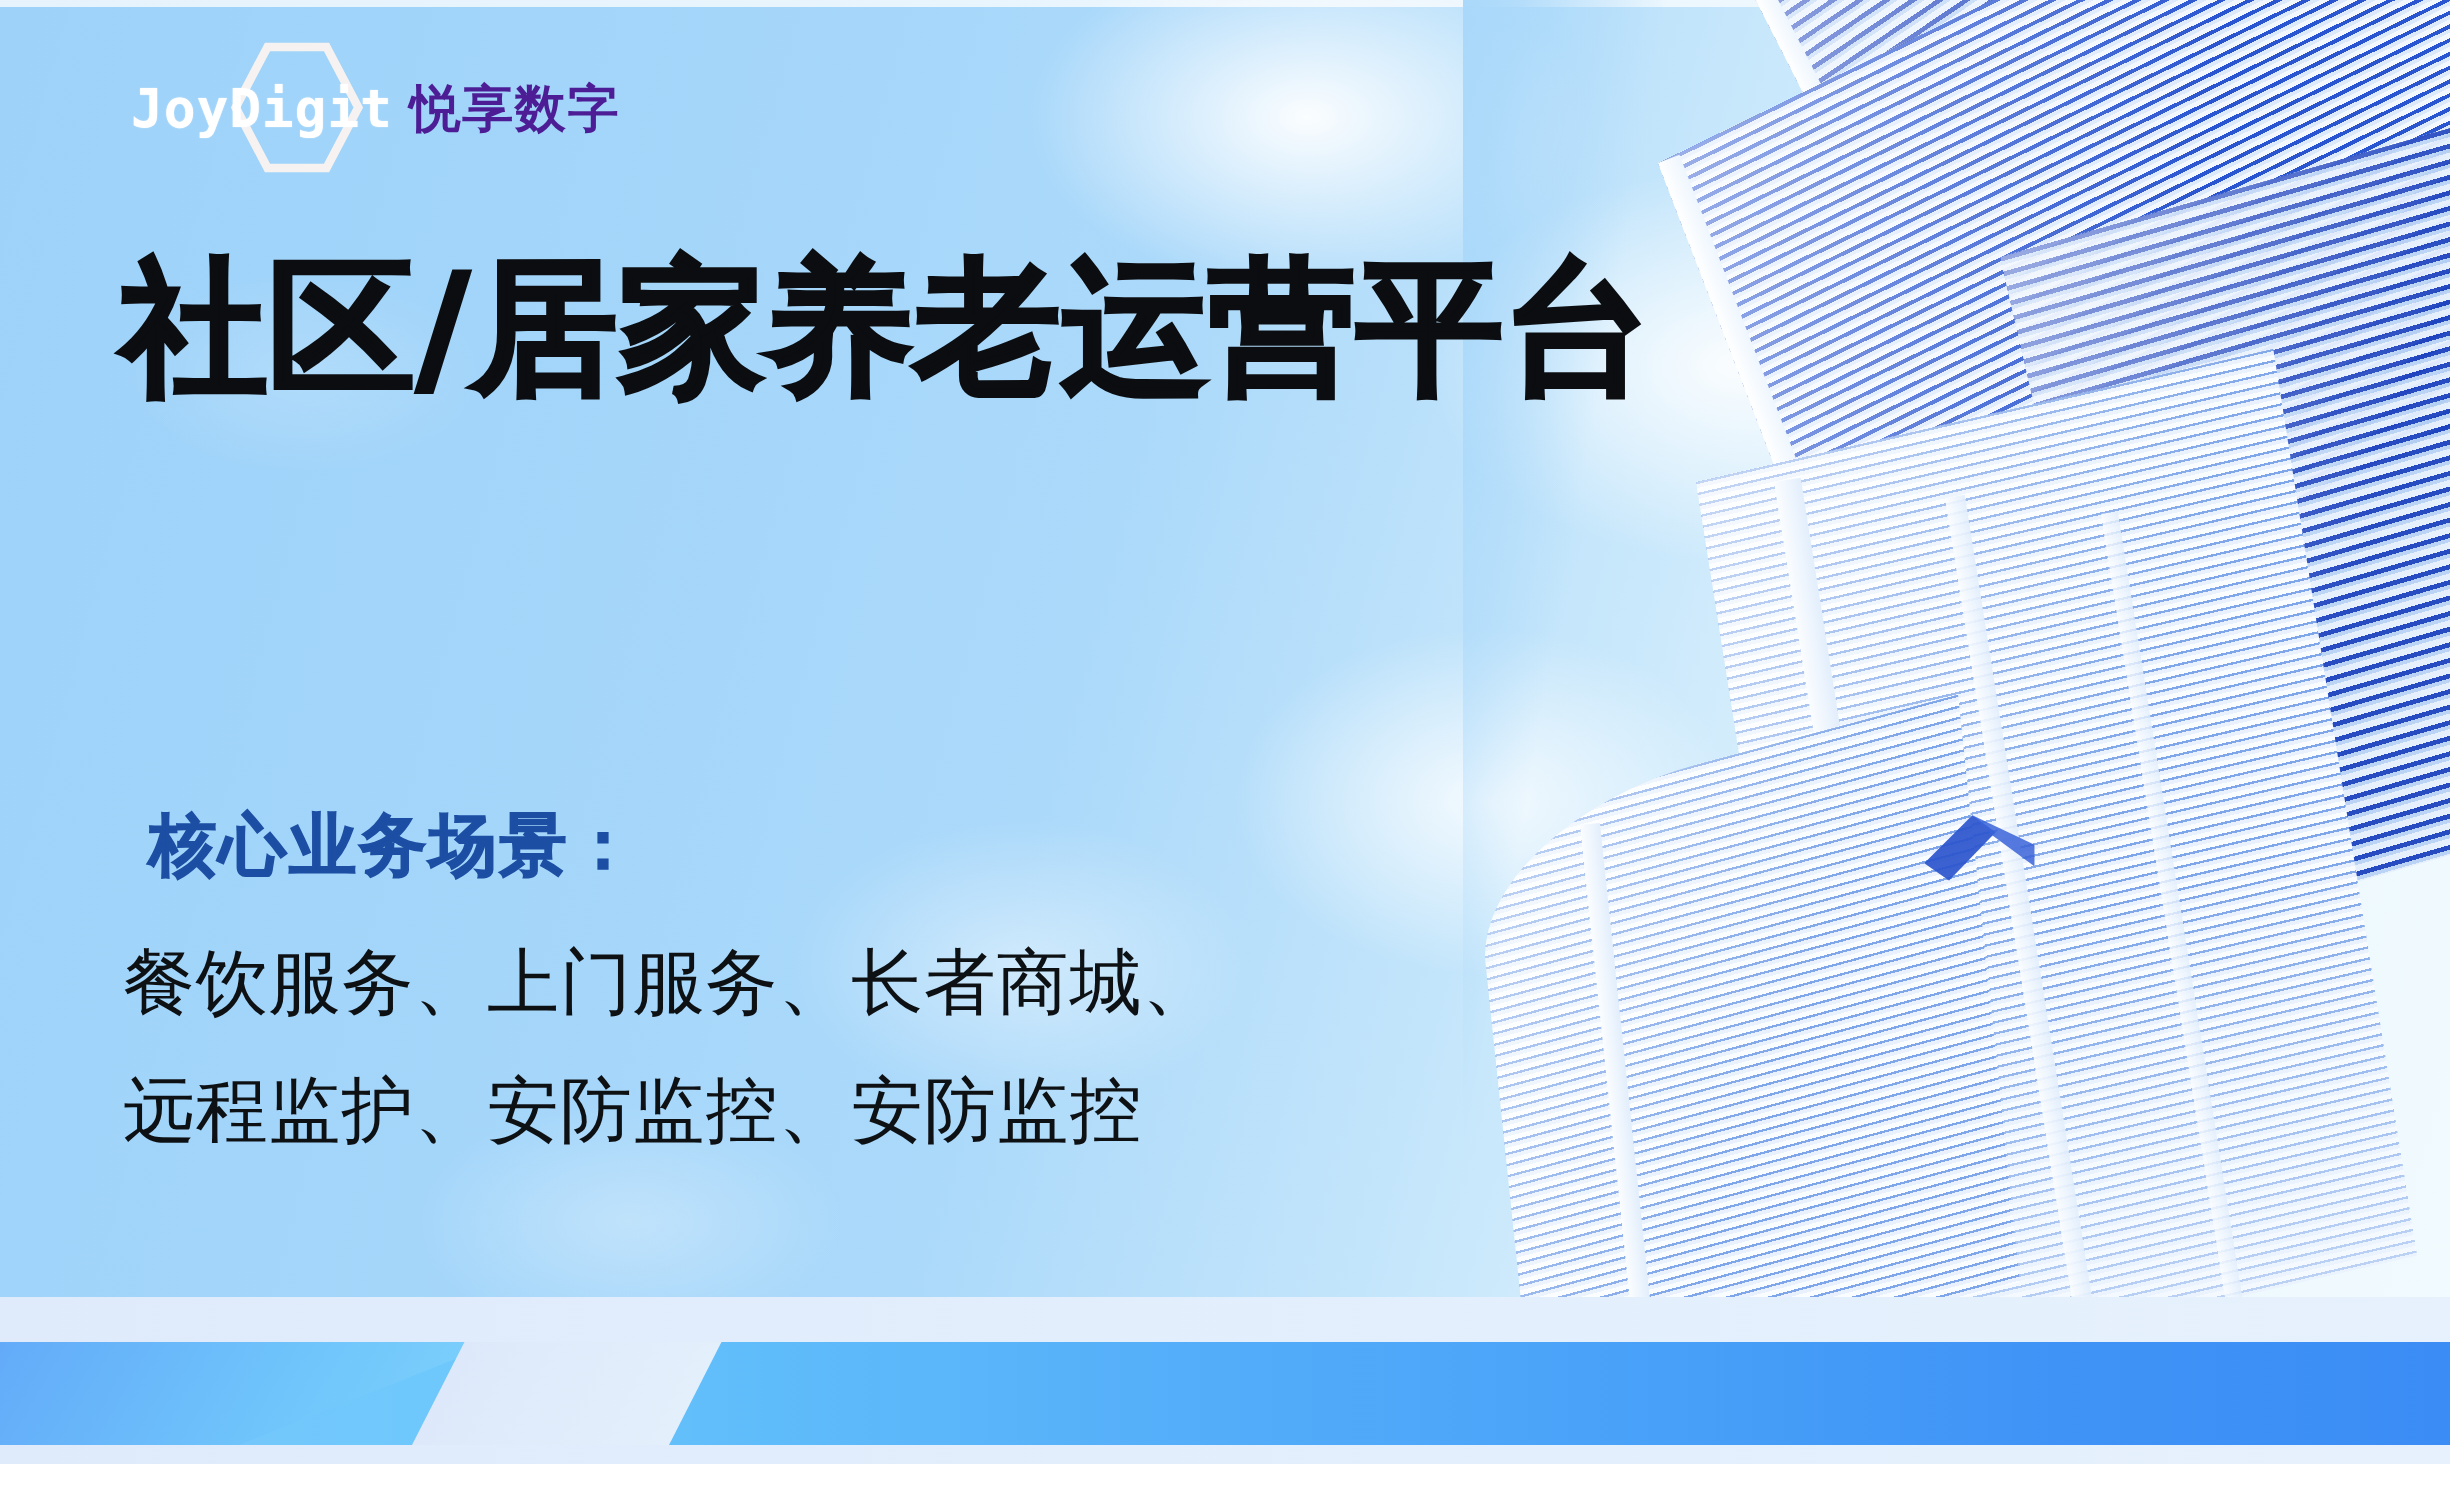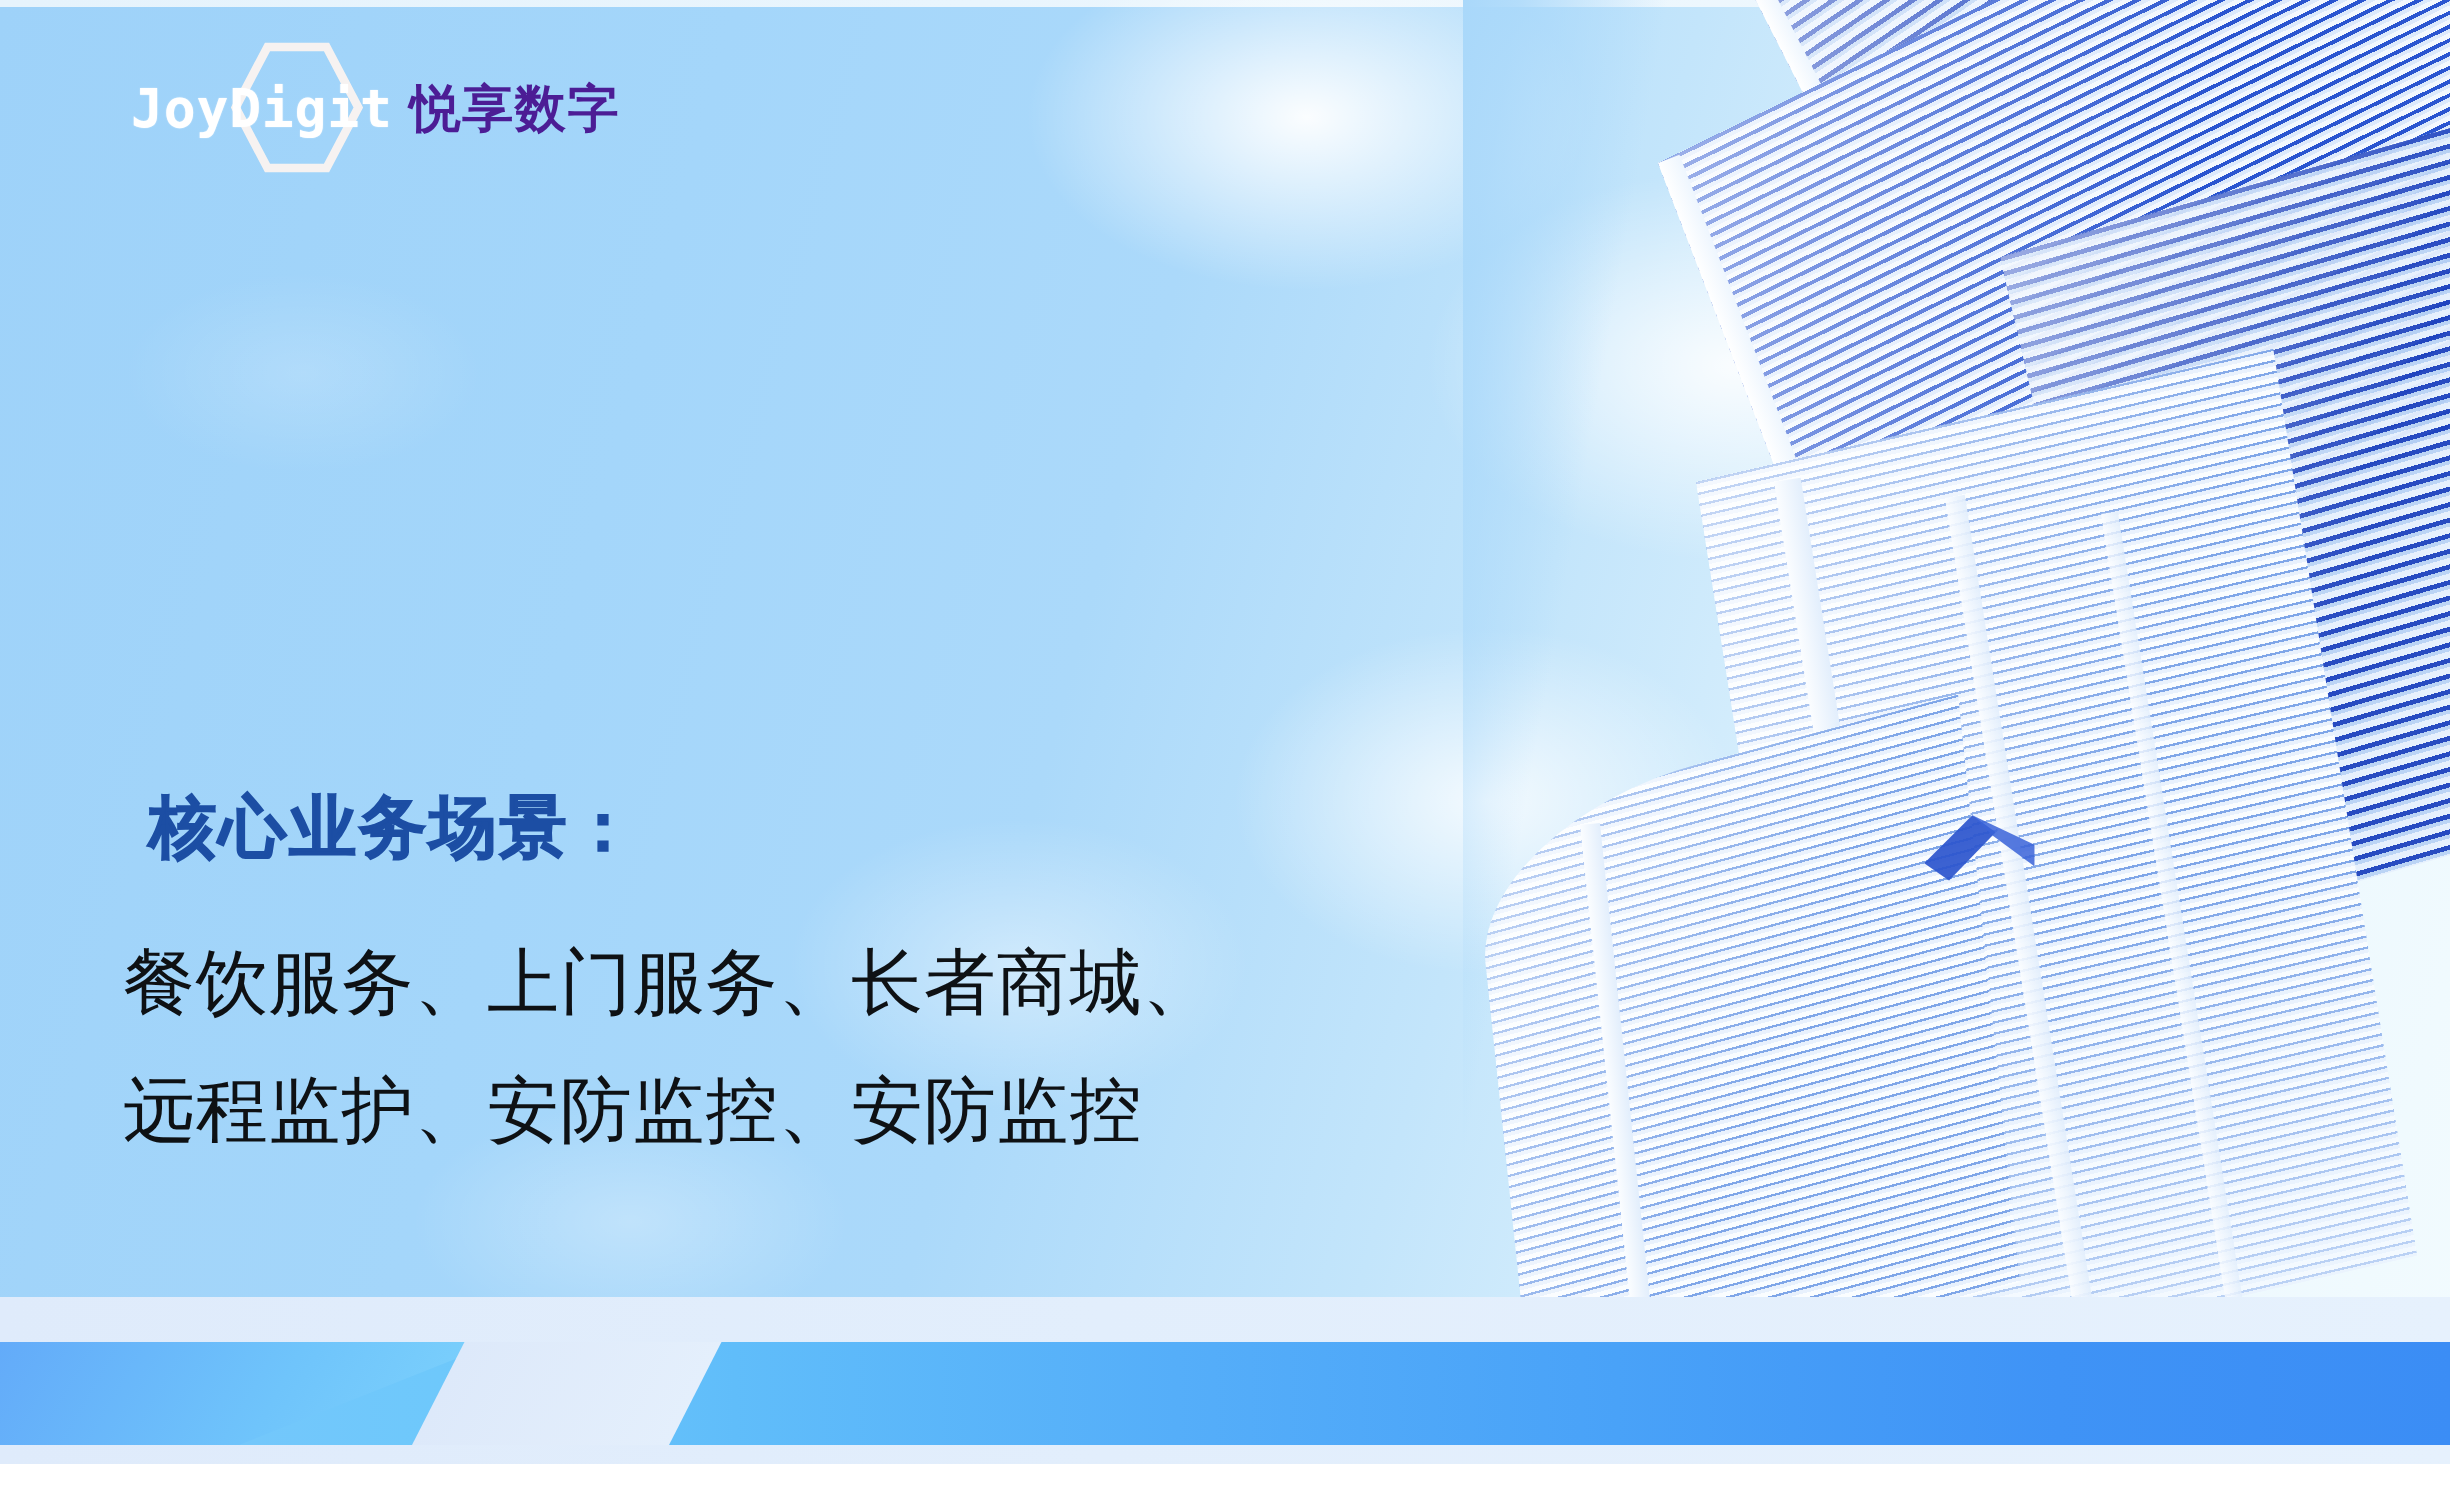--- a/index.html
+++ b/index.html
@@ -209,21 +209,21 @@
     line-height: 1.1;
     letter-spacing: 1.6px;
     color: #0b0d10;
     white-space: nowrap;
     -webkit-text-stroke: 3.9px #0b0d10;
   }
 
   .sub-label {
     position: absolute;
     left: 149px;
-    top: 794px;
+    top: 812px;
     font-family: "DejaVu Sans", sans-serif;
     font-weight: 700;
     font-size: 67px;
     line-height: 1;
     letter-spacing: 3.1px;
     color: #1c4ea4;
     white-space: nowrap;
     -webkit-text-stroke: 1.6px #1c4ea4;
   }
 
@@ -309,20 +309,21 @@
   </div>
 
   <div class="logo">
     <svg class="logo-hex" viewBox="0 0 170 168">
       <polygon points="47,6 123,6 164,84 123,162 47,162 6,84" fill="none" stroke="#fdf4f0" stroke-width="11" opacity=".92"></polygon>
     </svg>
     <span class="logo-mark">JoyDigit</span>
     <span class="logo-cn">悦享数字</span>
   </div>
 
+  <div class="headline">社区/居家养老运营平台</div>
 
   <div class="sub-label">核心业务场景：</div>
 
   <div class="scenarios">
     <div>餐饮服务、上门服务、长者商城、</div>
     <div>远程监护、安防监控、安防监控</div>
   </div>
 
   <div class="ribbon-wrap">
     <div class="ribbon-pale"></div>

